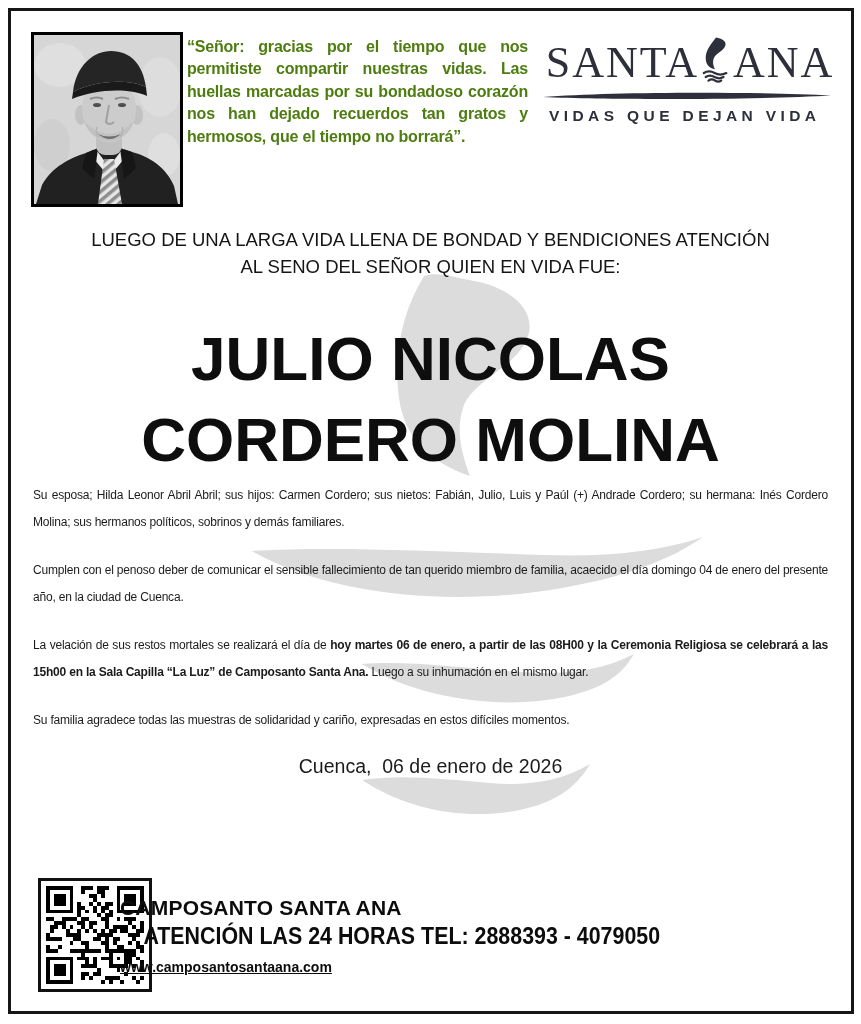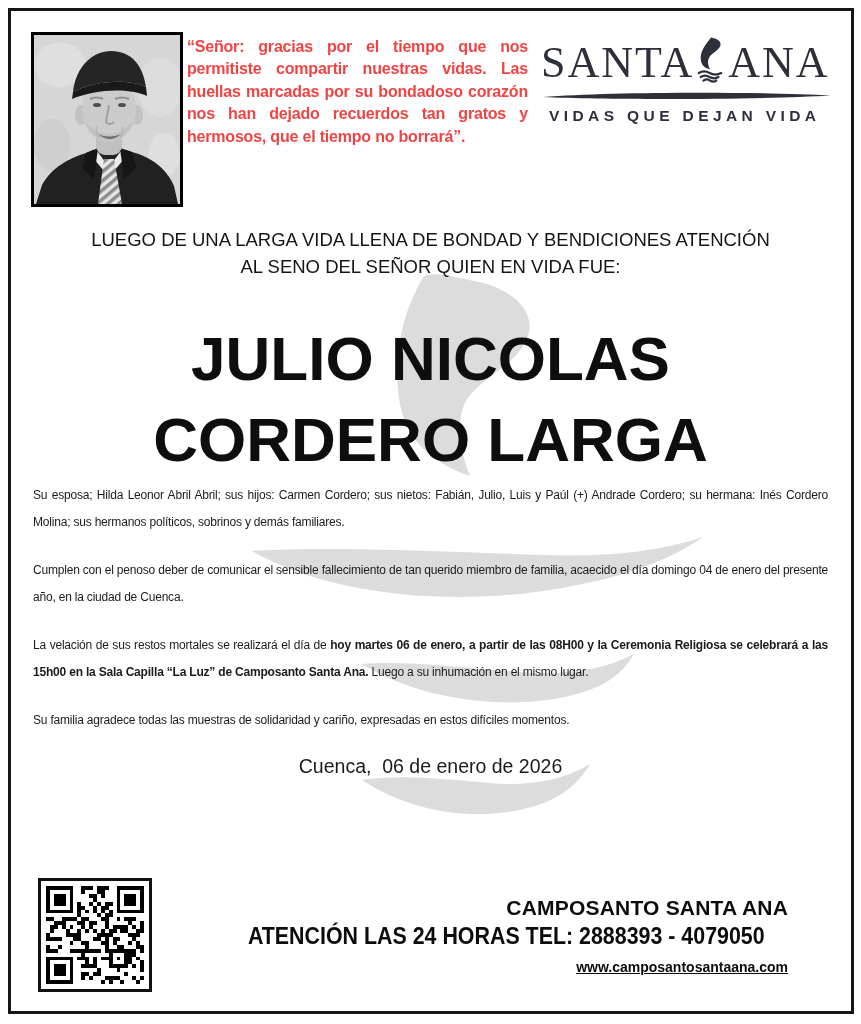--- a/index.html
+++ b/index.html
@@ -9,26 +9,26 @@
          border:3px solid #161616;box-sizing:border-box;pointer-events:none;}
   .watermark{position:absolute;left:0;top:0;width:861px;height:1024px;z-index:0;}
   .content{position:absolute;inset:0;z-index:1;}
 
   
   .photo{position:absolute;left:31px;top:32px;width:146px;height:169px;
          border:3px solid #000;box-sizing:content-box;background:#d6d6d6;}
   .photo svg{display:block;}
   .quote{position:absolute;left:187px;top:36px;width:341px;margin:0;
          font-weight:bold;font-size:16px;line-height:22.4px;letter-spacing:-0.2px;
-         text-align:justify;color:#ef4444;}
+         text-align:justify;color:#4d7c0f;}
   .logo{position:absolute;left:541px;top:33px;width:298px;color:#2d2f3a;}
   .logo-top{font-weight:bold;font-size:14px;letter-spacing:3.5px;padding-left:10px;}
   .logo-name{display:flex;align-items:flex-end;margin-top:2px;
              font-family:"Liberation Serif",serif;font-size:44px;line-height:46px;
-             letter-spacing:2px;}
+             letter-spacing:2px;justify-content:center;}
   .logo-name .flame{margin:0 2px 3px 2px;flex:none;}
   .logo-swoosh{display:block;margin-top:5px;}
   .logo-tagline{margin-top:7px;font-weight:bold;font-size:15.5px;letter-spacing:4.4px;
                 padding-left:8px;white-space:nowrap;}
 
   
   .intro{position:absolute;left:33px;right:33px;top:226px;text-align:center;
          font-size:18.5px;line-height:27px;color:#151515;}
   .deceased-name{position:absolute;left:0;right:0;top:306px;margin:12px;text-align:center;
          font-weight:bold;font-size:62px;line-height:81px;letter-spacing:0;
@@ -39,21 +39,21 @@
   .bodytext p{margin:1px 0 21px 0;font-size:12px;line-height:27px;text-align:justify;
               letter-spacing:-0.2px;color:#1b1b1b;}
   .bodytext p b{letter-spacing:-0.2px;}
   .dateline{margin-top:16px;text-align:center;font-size:19.5px;color:#1b1b1b;
             white-space:pre-wrap;}
 
   
   .qr{position:absolute;left:38px;top:878px;width:98px;height:98px;
       border:3px solid #111;padding:5px;background:#fff;}
   .qr svg{display:block;width:98px;height:98px;fill:#000;}
-  .footer-text{position:absolute;left:120px;right:73px;top:894px;text-align:right;
+  .footer-text{position:absolute;left:120px;right:73px;top:894px;text-align:left;
                color:#0c0c0c;font-weight:bold;}
   .f1{font-size:21px;line-height:27px;letter-spacing:0.2px;}
   .f2{font-size:23px;line-height:31px;transform:scaleX(0.93);transform-origin:center;
       white-space:nowrap;}
   .f3{font-size:14px;line-height:30px;text-decoration:underline;}
 </style>
 </head>
 <body>
 
 <div class="page">
@@ -156,21 +156,21 @@
       <div class="logo-tagline">VIDAS QUE DEJAN VIDA</div>
     </div>
 
     <div class="intro">
       <div>LUEGO DE UNA LARGA VIDA LLENA DE BONDAD Y BENDICIONES ATENCIÓN</div>
       <div>AL SENO DEL SEÑOR QUIEN EN VIDA FUE:</div>
     </div>
 
     <h1 class="deceased-name">
       <div>JULIO NICOLAS</div>
-      <div>CORDERO LARGA</div>
+      <div>CORDERO MOLINA</div>
     </h1>
 
     <div class="bodytext">
       <p>Su esposa; Hilda Leonor Abril Abril; sus hijos: Carmen Cordero; sus nietos: Fabián, Julio, Luis y Paúl (+) Andrade Cordero; su hermana: Inés Cordero Molina; sus hermanos políticos, sobrinos y demás familiares.</p>
       <p>Cumplen con el penoso deber de comunicar el sensible fallecimiento de tan querido miembro de familia, acaecido el día domingo 04 de enero del presente año, en la ciudad de Cuenca.</p>
       <p><span>La velación de sus restos mortales se realizará el día de </span><b>hoy martes 06 de enero, a partir de las 08H00 y la Ceremonia Religiosa se celebrará a las 15h00 en la Sala Capilla “La Luz” de Camposanto Santa Ana.</b><span> Luego a su inhumación en el mismo lugar.</span></p>
       <p>Su familia agradece todas las muestras de solidaridad y cariño, expresadas en estos difíciles momentos.</p>
       <div class="dateline">Cuenca,  06 de enero de 2026</div>
     </div>
 

